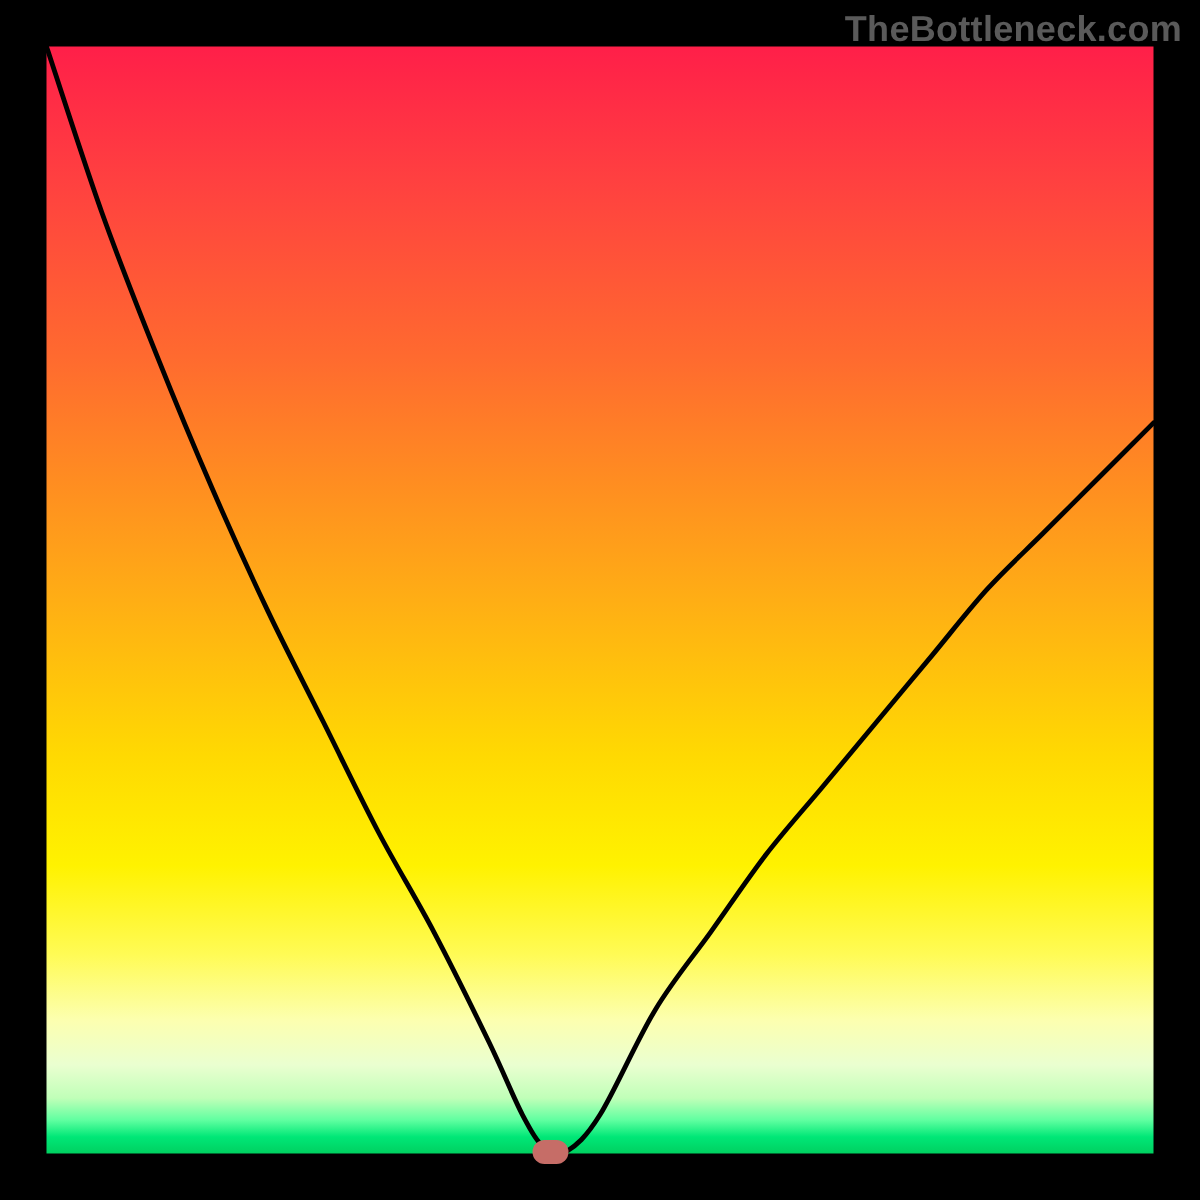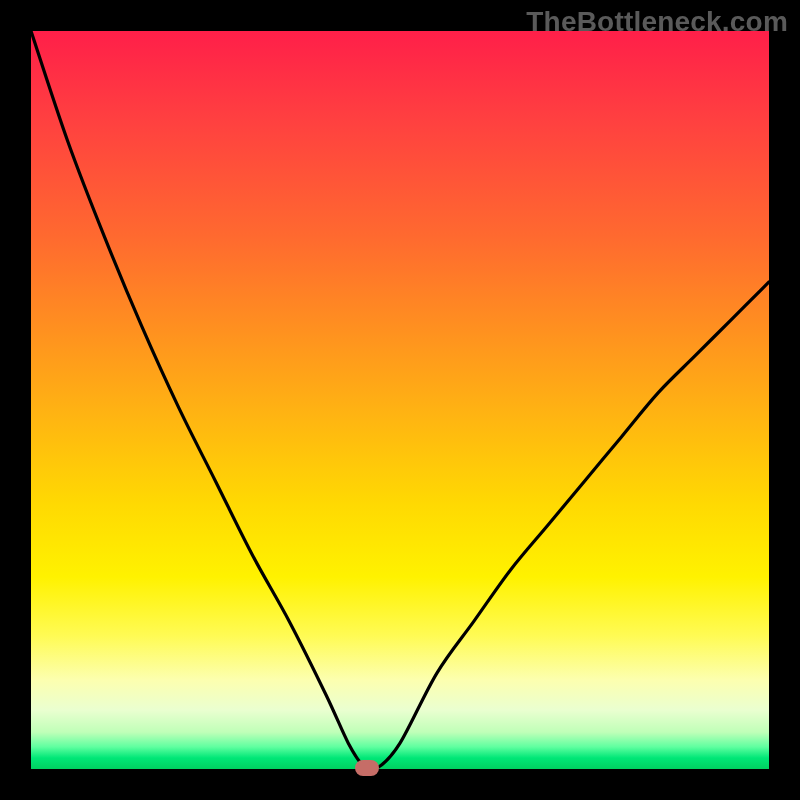--- a/index.html
+++ b/index.html
@@ -40,21 +40,21 @@
       #5fffa0 97%,
       #00e777 98.5%,
       #00d060 100%
     );
   }
   .watermark {
     position: absolute;
     top: 6px;
     right: 12px;
     color: #5a5a5a;
-    font-size: 28px;
+    font-size: 24px;
     font-weight: 600;
     letter-spacing: 0.2px;
     user-select: none;
   }
   svg.curve {
     position: absolute;
     left: 0;
     top: 0;
     width: 738px;
     height: 738px;

